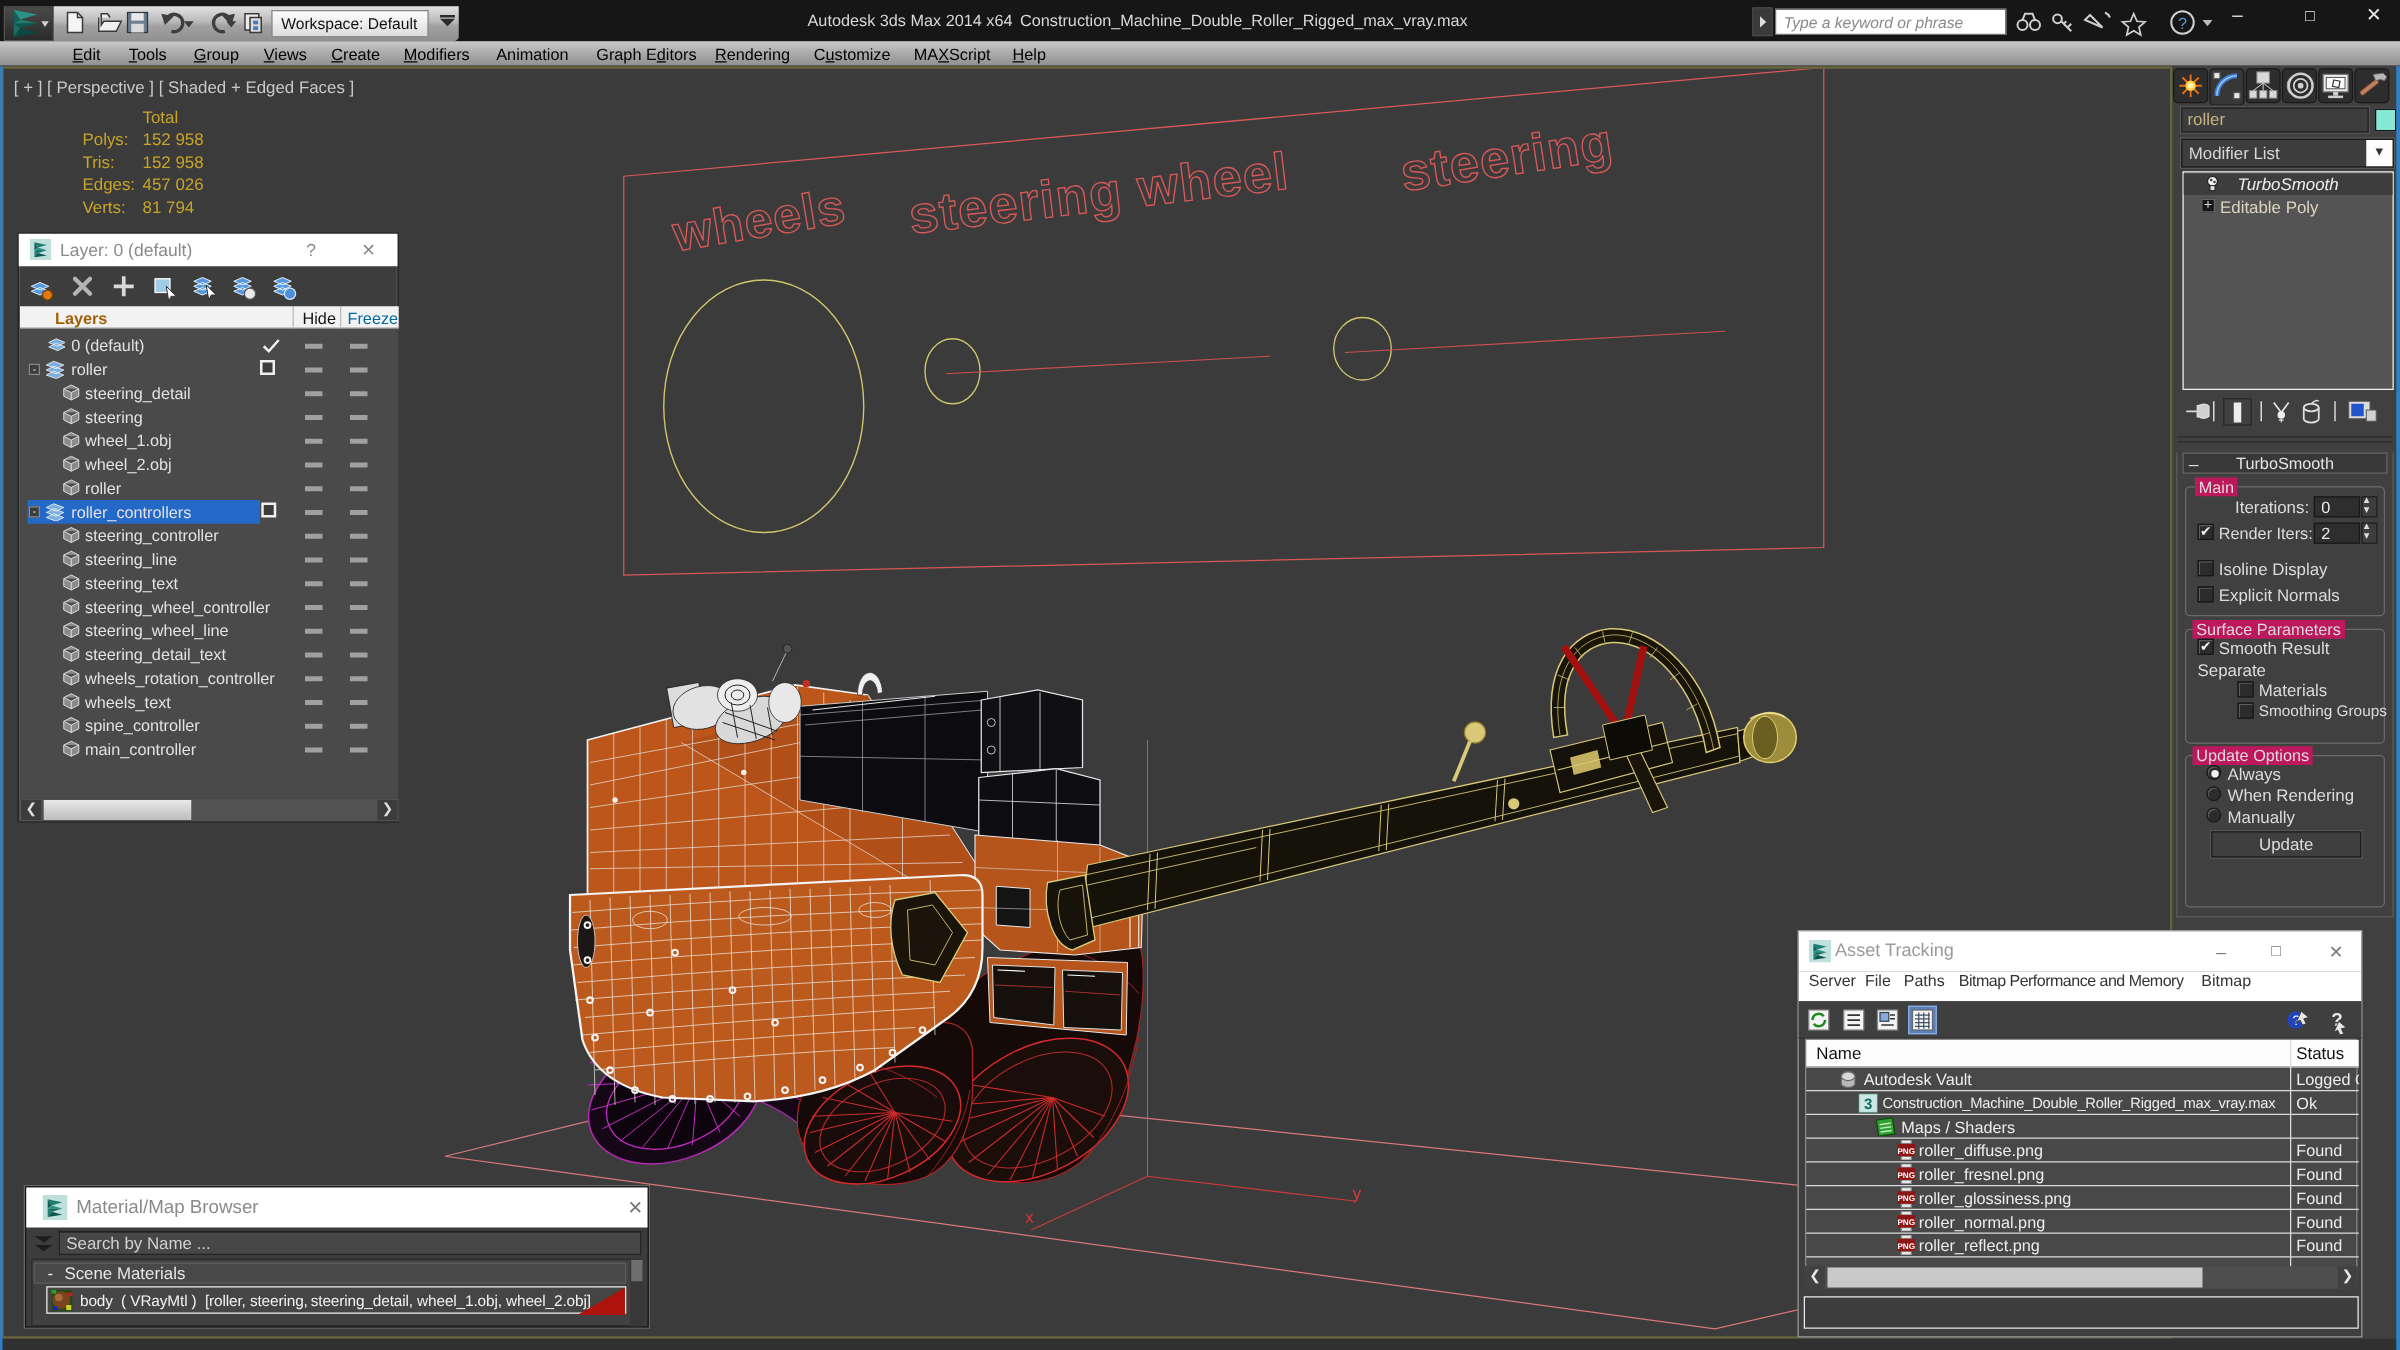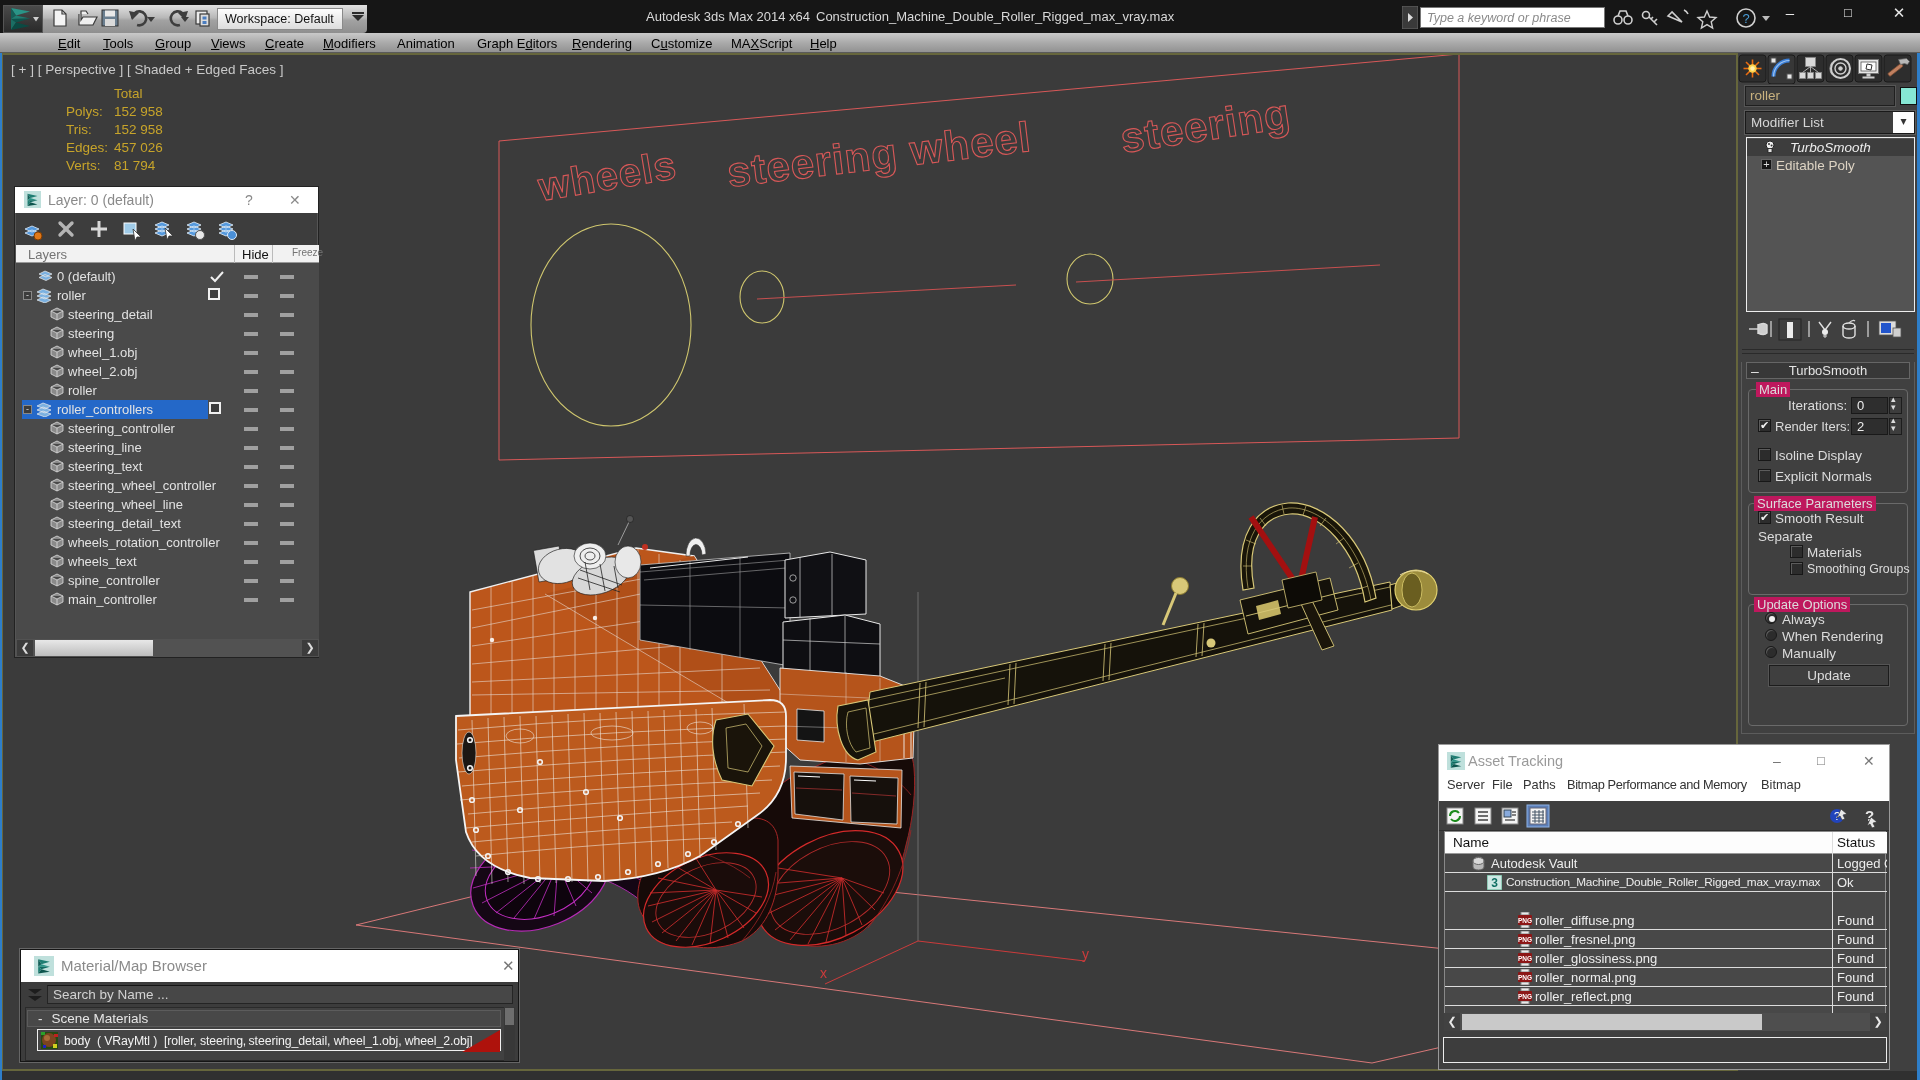--- a/index.html
+++ b/index.html
@@ -703,23 +703,23 @@
         <path d="M0,5 l7,-3 7,3 -7,3 z M0,9 l7,-3 7,3 -7,3 z M0,13 l7,-3 7,3 -7,3 z" fill="#5599dd" stroke="#e8f2fb" stroke-width="0.8"></path>
         <circle cx="13" cy="15" r="4.5" fill="#e8e8e8" stroke="#555"></circle>
       </g>
       <g transform="translate(204,7)">
         <path d="M0,5 l7,-3 7,3 -7,3 z M0,9 l7,-3 7,3 -7,3 z M0,13 l7,-3 7,3 -7,3 z" fill="#5599dd" stroke="#e8f2fb" stroke-width="0.8"></path>
         <circle cx="13" cy="15" r="4.5" fill="#4a90d9" stroke="#dceaf8"></circle>
       </g>
     </g>
   </svg>
   <div style="position:absolute;left:1px;top:58px;width:303px;height:18px;background:#f2f2f2;border-bottom:1px solid #999;">
-    <span style="position:absolute;left:12px;top:2px;font-size:13px;color:#737373;">Layers</span>
+    <span style="position:absolute;left:28px;top:2px;font-size:13px;color:#a16207;font-weight:bold;">Layers</span>
     <span style="position:absolute;left:226px;top:2px;font-size:13px;color:#111;">Hide</span>
-    <span style="position:absolute;left:276px;top:2px;font-size:10px;color:#737373;">Freeze</span>
+    <span style="position:absolute;left:262px;top:2px;font-size:13px;color:#0369a1;">Freeze</span>
     <div style="position:absolute;left:218px;top:0;width:1px;height:18px;background:#bbb;"></div>
     <div style="position:absolute;left:256px;top:0;width:1px;height:18px;background:#bbb;"></div>
   </div>
   <div id="lyrlist" style="position:absolute;left:1px;top:76px;width:303px;height:376px;background:#4a4a4a;overflow:hidden;">
     <div class="lrow" style="top:4px;">
       <svg class="licon" width="16" height="14" style="left:22px">
           <path d="M1,5 l6,-3 7,3 -6,3 z M1,8.5 l6,-3 7,3 -6,3 z" fill="#7ab0e0" stroke="#eee" stroke-width="0.7"></path>
         </svg>
       <span class="txt" style="left:41px">0 (default)</span>
       <svg width="16" height="13" style="position:absolute;left:193px;top:3px">
@@ -1002,20 +1002,27 @@
         <span class="st">Logged Out</span>
     </div>
     <div class="arow" style="top:41px;">
       <svg width="15" height="15" style="position:absolute;left:42px;top:2px" viewBox="0 0 15 15">
           <rect width="15" height="15" fill="#cde8e4" stroke="#5a8"></rect>
           <text x="7.5" y="12" text-anchor="middle" font-size="12" font-weight="bold" fill="#0e6e62" font-family="Liberation Sans">3</text>
         </svg>
       <span class="nm" style="left:61px;font-size:11.8px;letter-spacing:-0.2px;">Construction_Machine_Double_Roller_Rigged_max_vray.max</span>
         <span class="st">Ok</span>
     </div>
+    <div class="arow" style="top:60px;">
+      <svg width="16" height="15" style="position:absolute;left:56px;top:2px" viewBox="0 0 16 15">
+          <rect x="1" y="1" width="13" height="13" fill="#30a030" stroke="#0a4a0a" transform="rotate(-8,8,8)"></rect>
+          <path d="M3,5 l9,0 M3,8 l9,0 M3,11 l9,0" stroke="#bfe8bf" stroke-width="1.2" transform="rotate(-8,8,8)"></path>
+        </svg>
+      <span class="nm" style="left:76px">Maps / Shaders</span>
+    </div>
     <div class="arow" style="top:79px;">
       <svg width="16" height="16" style="position:absolute;left:72px;top:1px" viewBox="0 0 16 16">
           <rect x="4" y="0" width="8" height="3" fill="#e8e8e8" stroke="#888"></rect>
           <rect x="4" y="13" width="8" height="3" fill="#e8e8e8" stroke="#888"></rect>
           <rect x="1" y="3" width="14" height="10" rx="1" fill="#8c1616"></rect>
           <text x="8" y="11" text-anchor="middle" font-size="6.5" font-weight="bold" fill="#fff" font-family="Liberation Sans">PNG</text>
         </svg>
       <span class="nm" style="left:90px">roller_diffuse.png</span>
         <span class="st">Found</span>
     </div>

